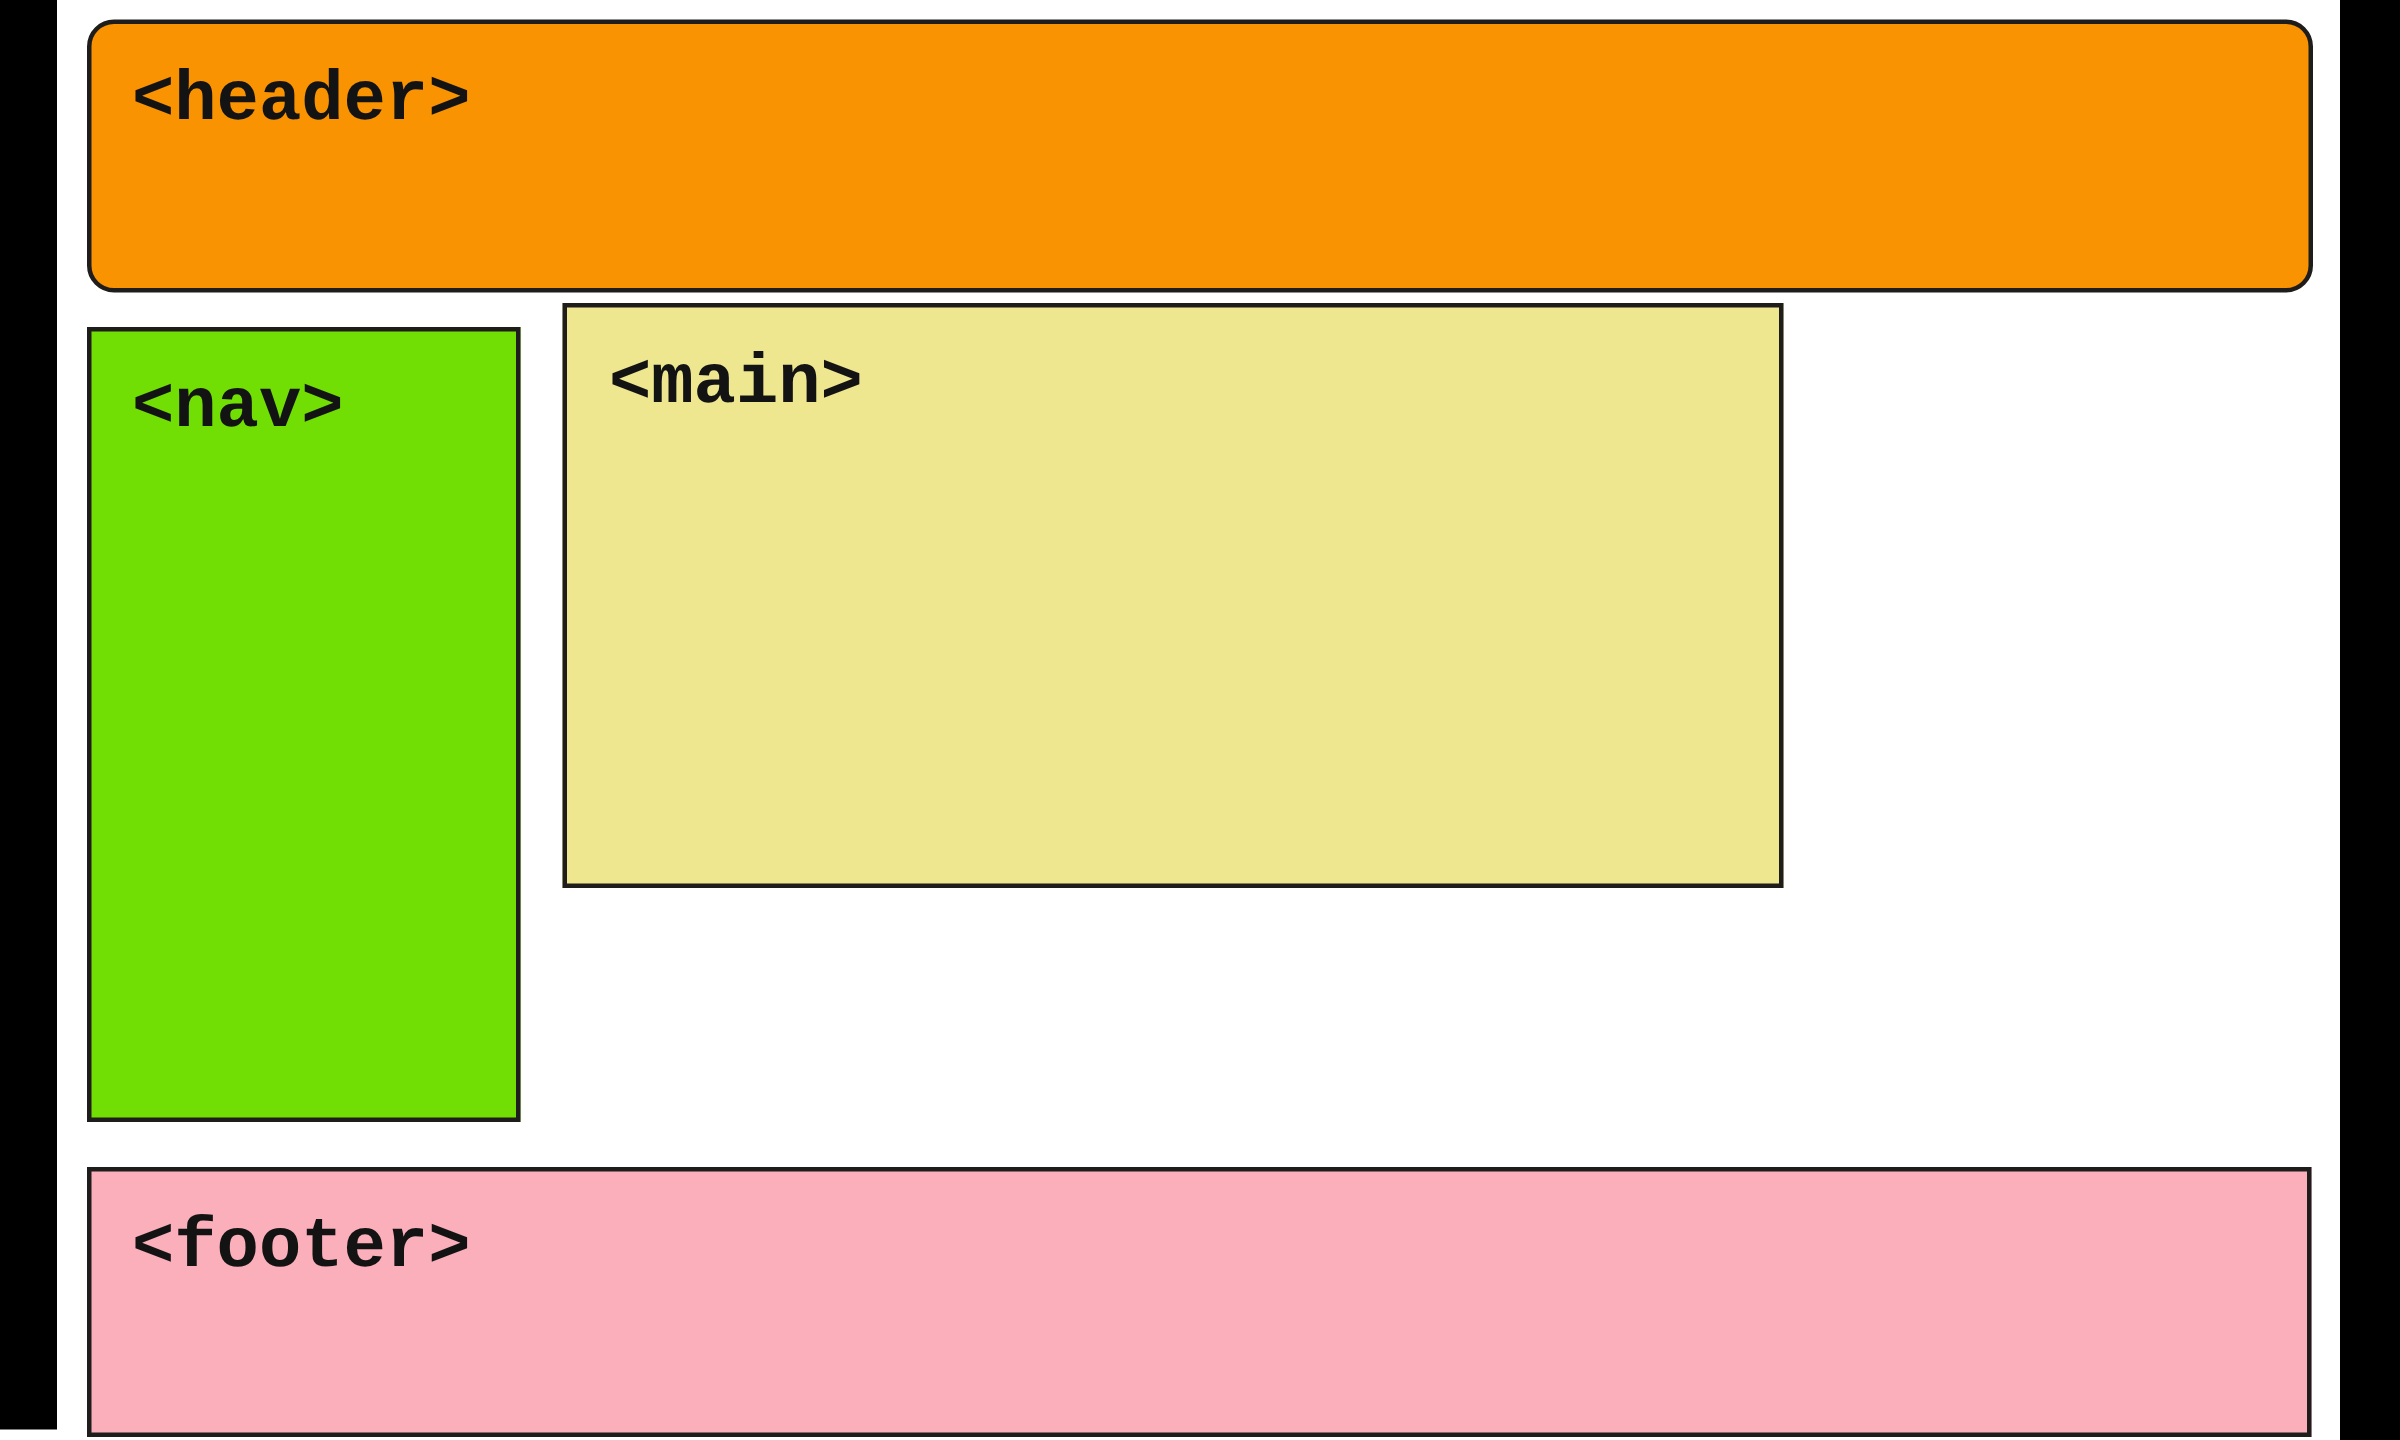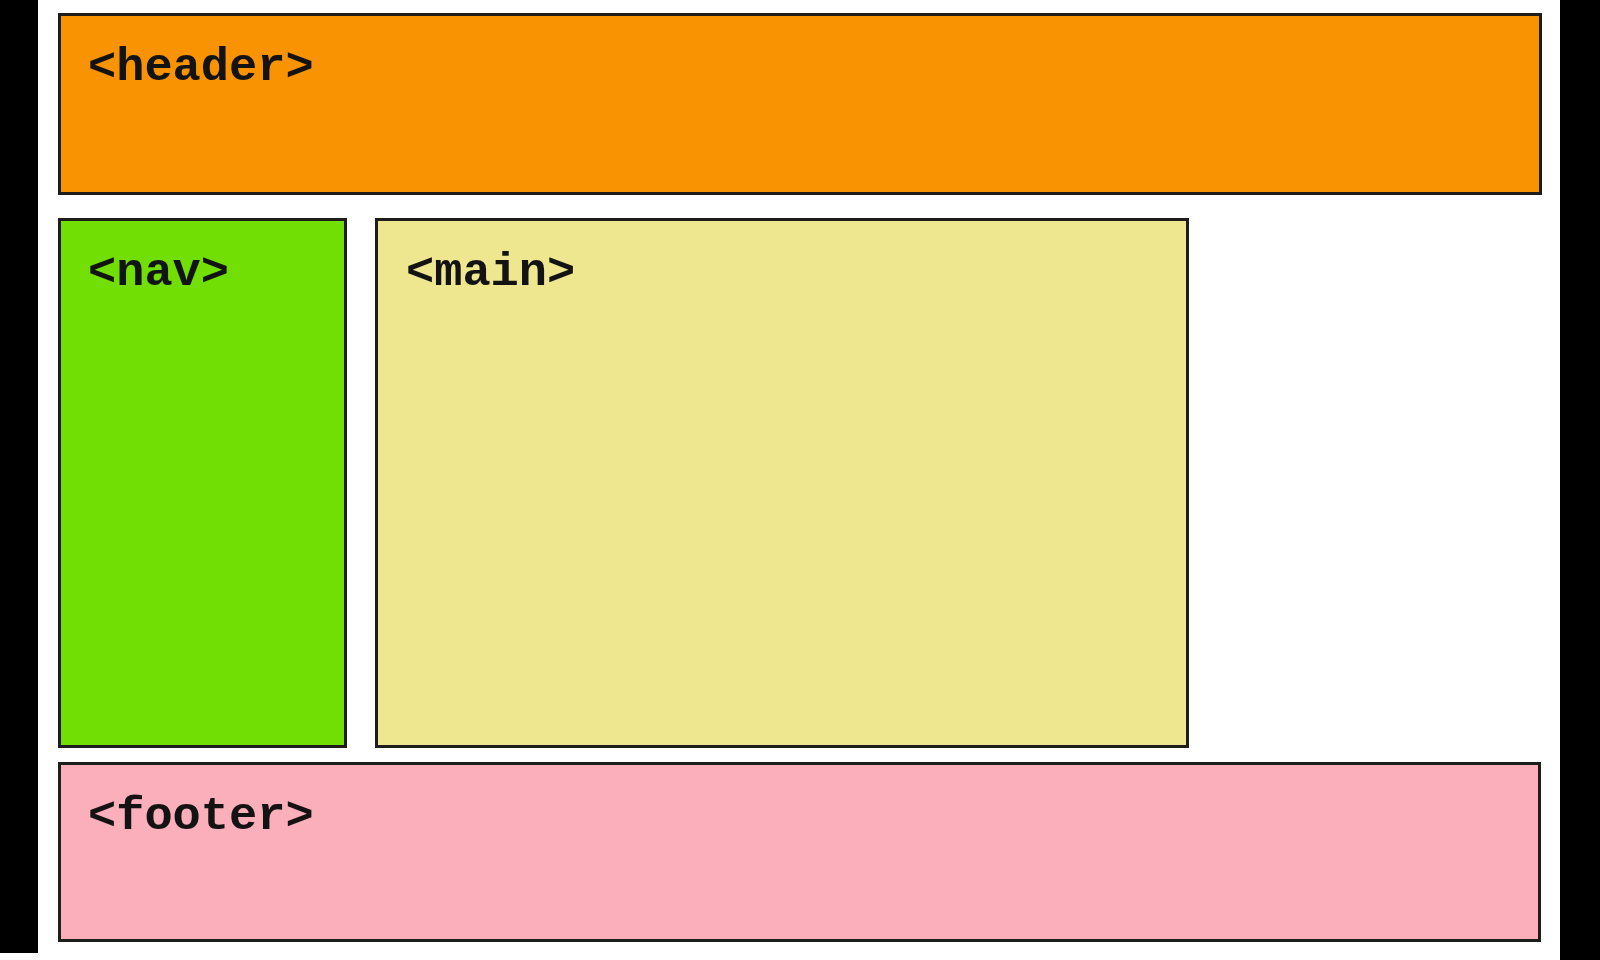--- a/index.html
+++ b/index.html
@@ -35,42 +35,42 @@
     font-weight: bold;
     font-size: 47px;
     line-height: 1;
   }
   .box .lbl {
     display: inline-block;
     white-space: pre;
   }
   #box-header { left: 58px;   top: 13px;  width: 1484px; height: 182px; }
   #box-nav    { left: 58px;   top: 218px; width: 289px;  height: 530px; }
-  #box-main   { left: 375px;  top: 218px; width: 814px;  height: 530px; padding-left: 28px; }
+  #box-main   { left: 375px;  top: 202px; width: 814px;  height: 390px; padding-left: 28px; }
   #box-aside  { left: 1215px; top: 218px; width: 287px;  height: 524px; }
   #box-footer { left: 58px;   top: 762px; width: 1483px; height: 180px; }
 </style>
 </head>
 <body>
 
 <div class="stage">
 
   <div class="letterbox left"></div>
   <div class="letterbox right"></div>
 
-  <div class="box" id="box-header" style="background: rgb(250, 147, 2);">
+  <div class="box" id="box-header" style="background: rgb(250, 147, 2); border-radius: 18px;">
     <span class="lbl">&lt;header&gt;</span>
   </div>
 
   <div class="box" id="box-nav" style="background: rgb(113, 223, 3);">
     <span class="lbl">&lt;nav&gt;</span>
   </div>
 
   <div class="box" id="box-main" style="background: rgb(239, 231, 144);">
     <span class="lbl">&lt;main&gt;</span>
   </div>
 
 
-  <div class="box" id="box-footer" style="background: rgb(251, 175, 187);">
+  <div class="box" id="box-footer" style="background: rgb(251, 175, 187); margin-top: 16px;">
     <span class="lbl">&lt;footer&gt;</span>
   </div>
 
 </div>
 
 </body></html>

